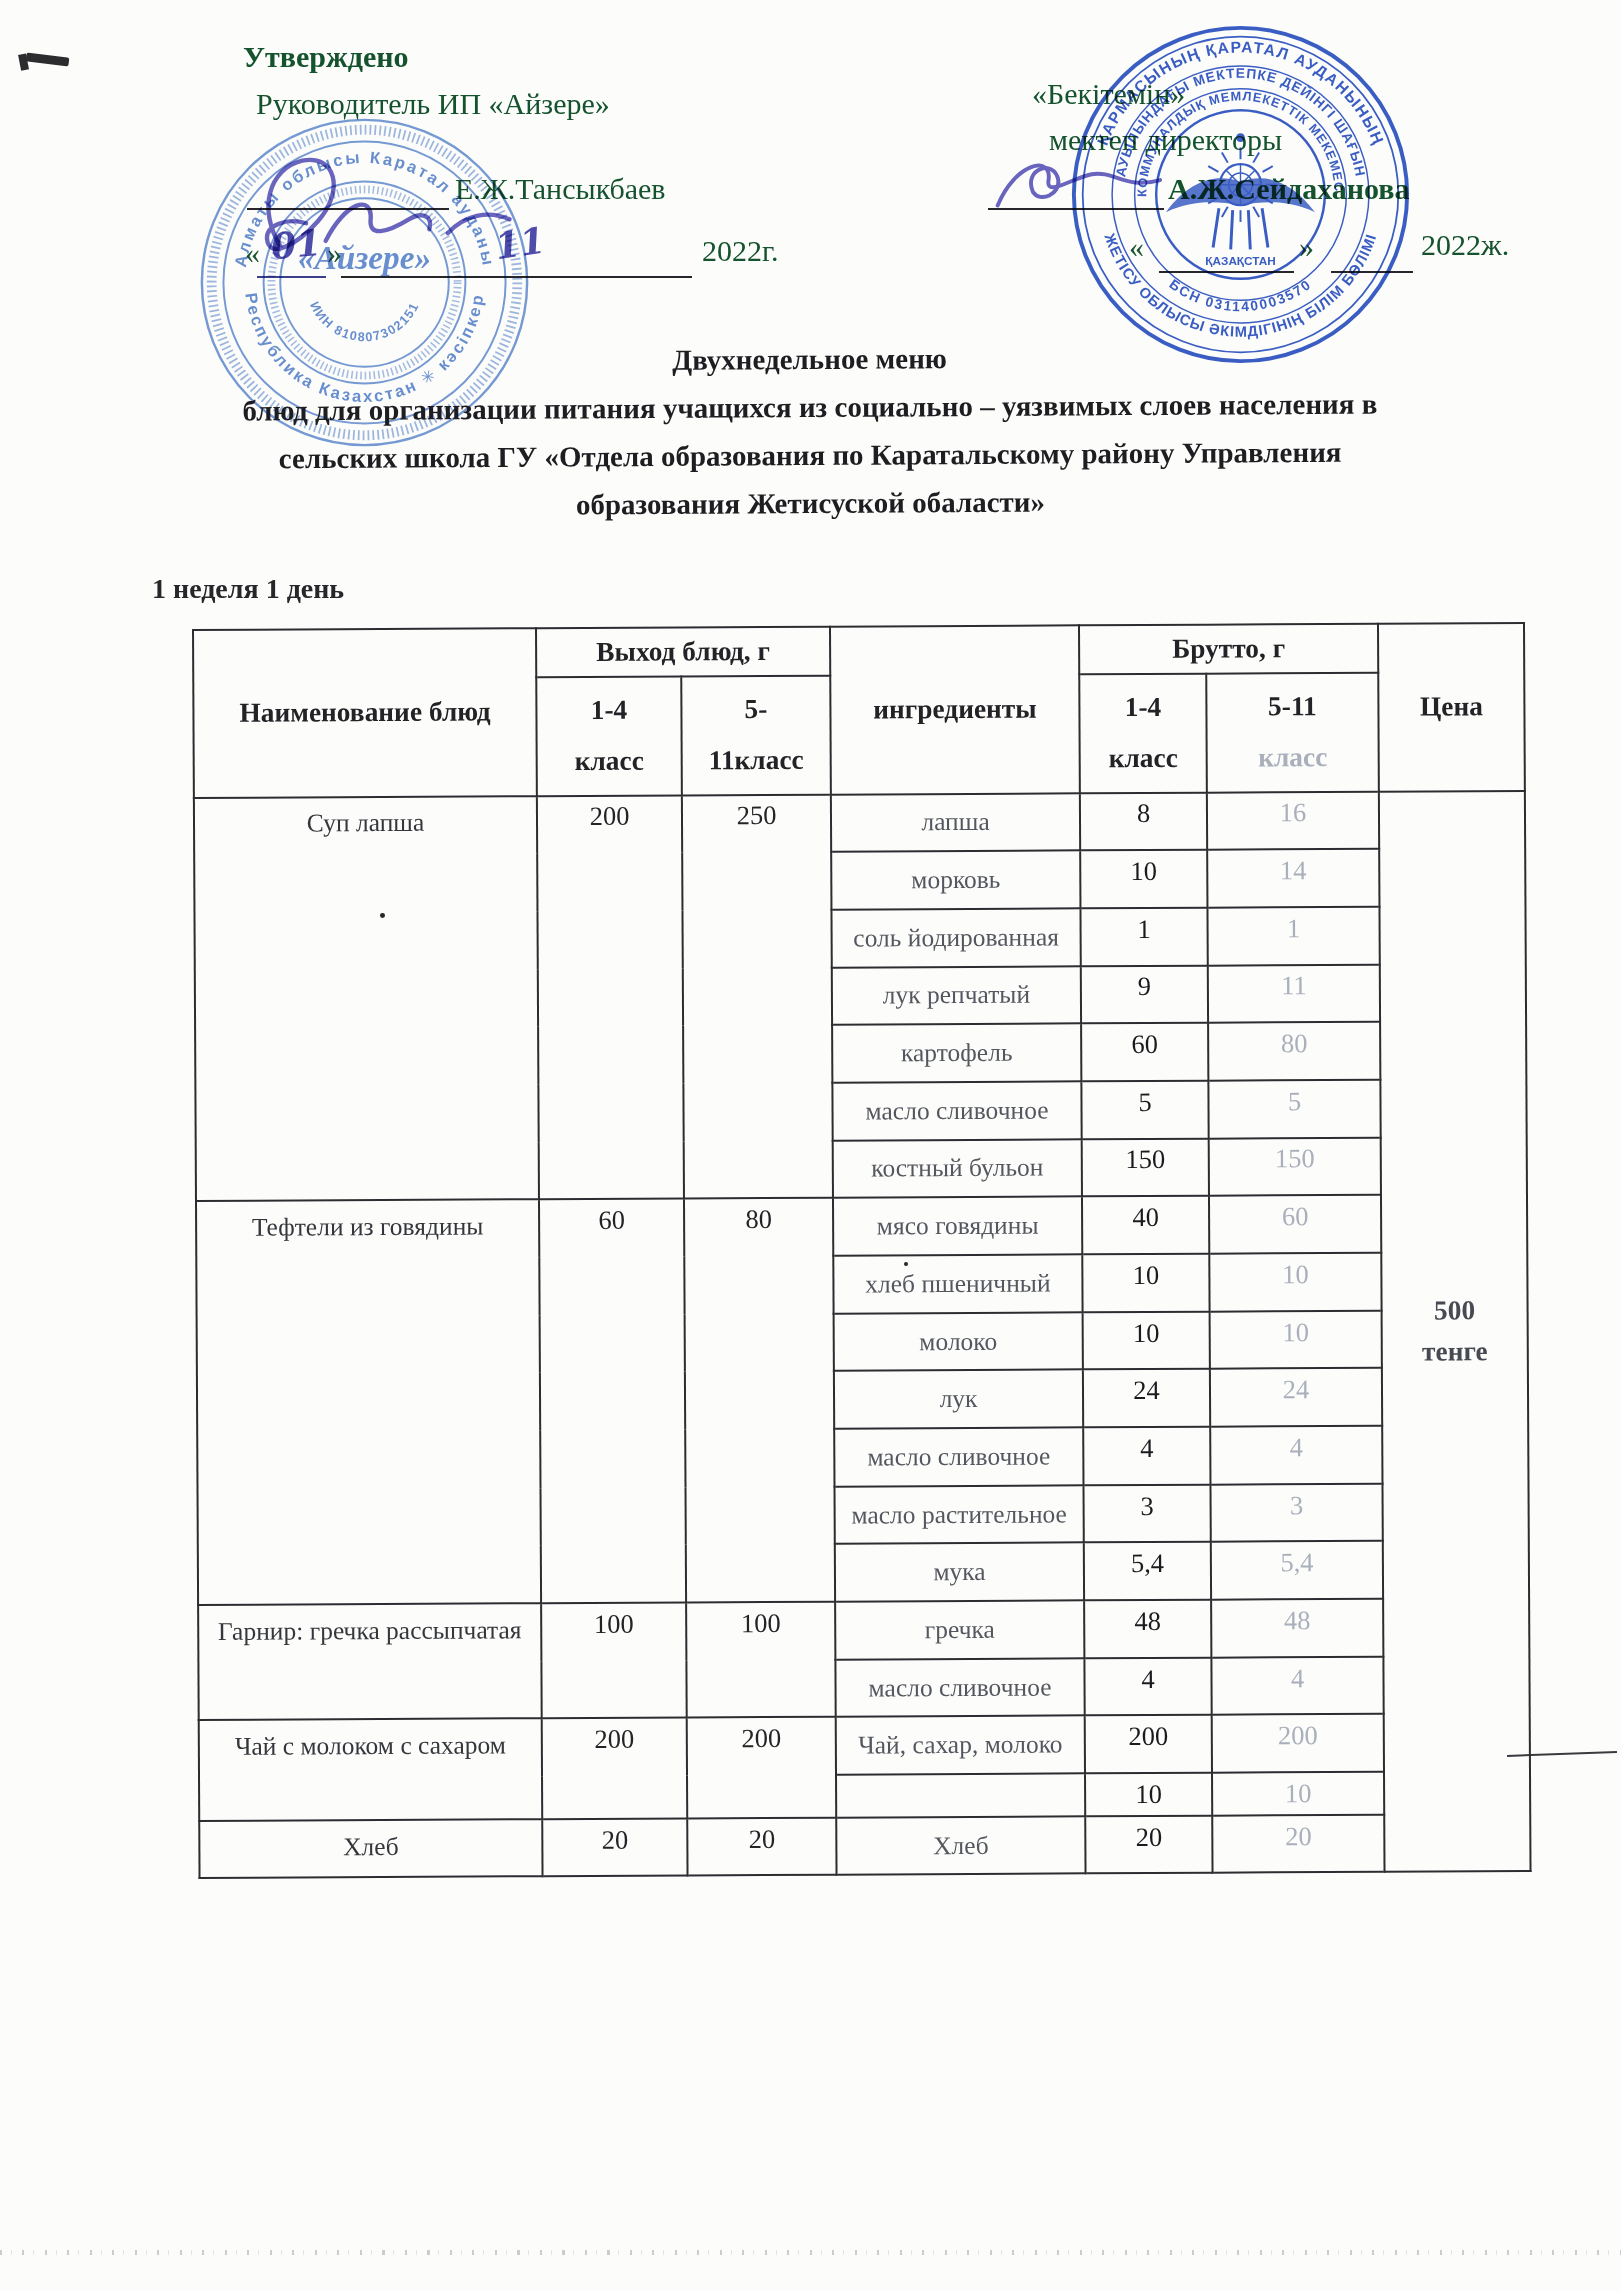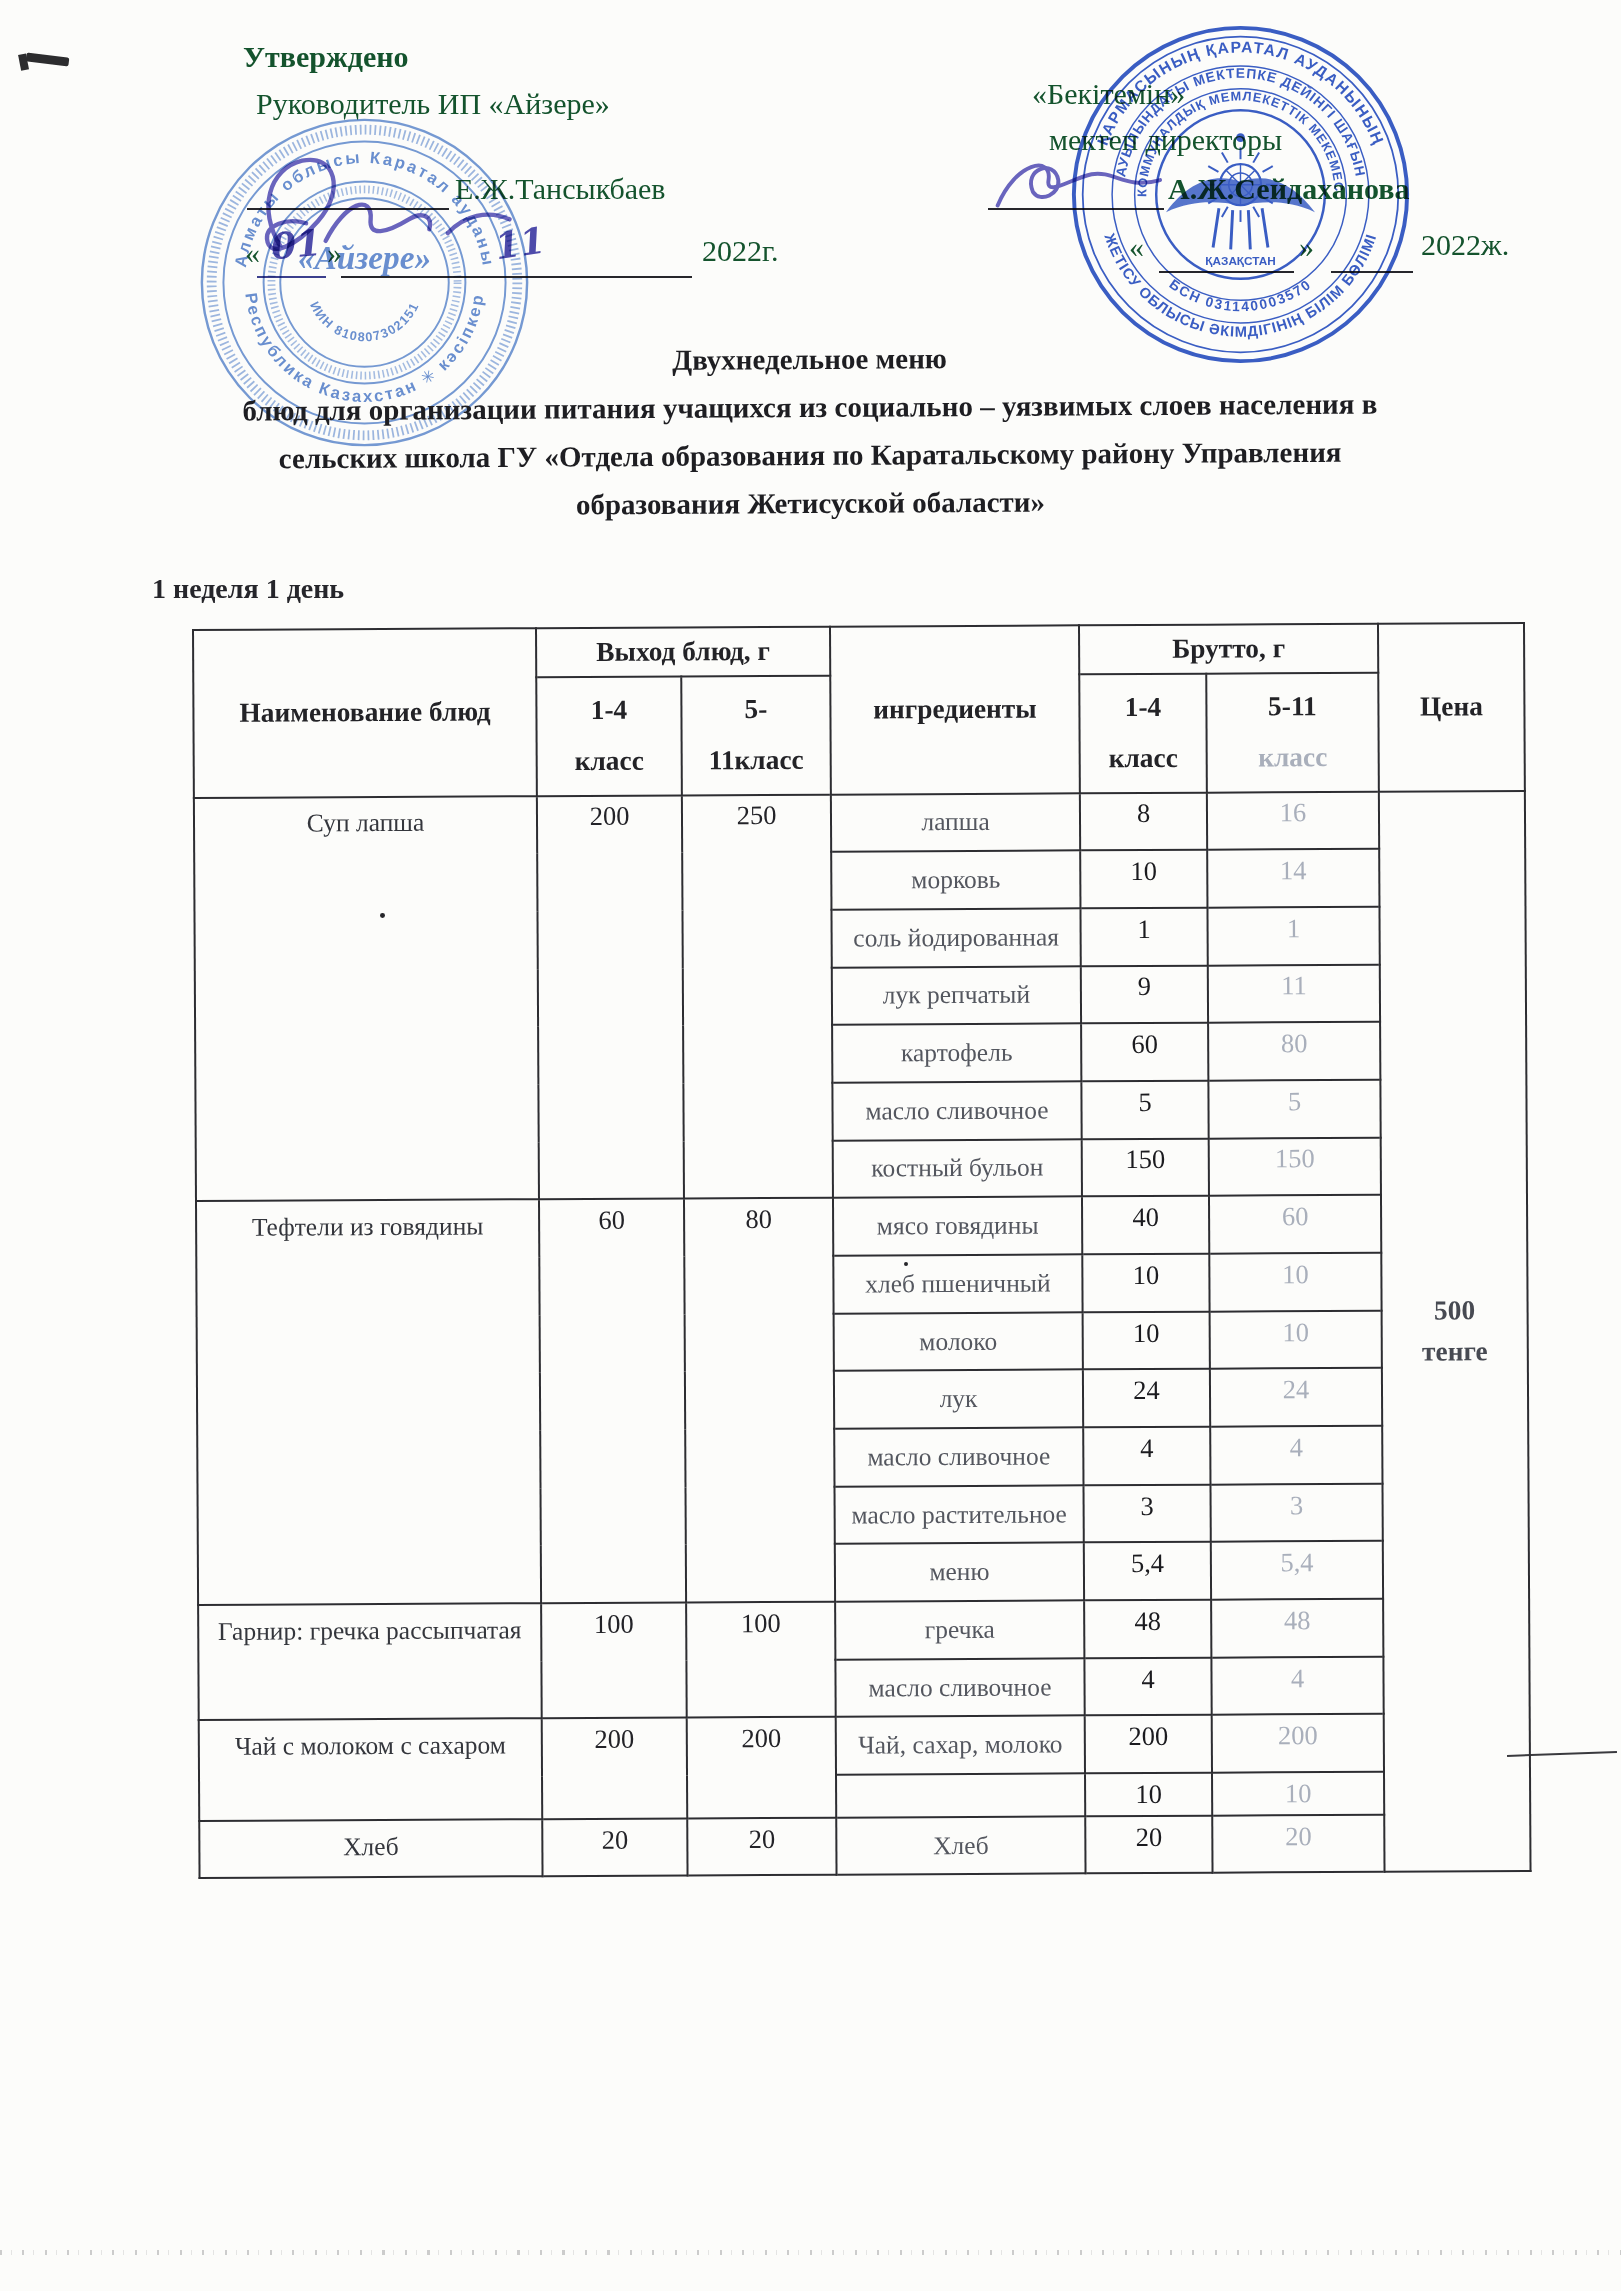--- a/index.html
+++ b/index.html
@@ -307,21 +307,21 @@
           <td class="ing-cell">масло сливочное</td>
           <td class="num-cell">4</td>
           <td class="num-cell faded">4</td>
         </tr>
         <tr>
           <td class="ing-cell">масло растительное</td>
           <td class="num-cell">3</td>
           <td class="num-cell faded">3</td>
         </tr>
         <tr>
-          <td class="ing-cell">меню</td>
+          <td class="ing-cell">мука</td>
           <td class="num-cell">5,4</td>
           <td class="num-cell faded">5,4</td>
         </tr>
         <tr>
           <td class="dish-cell" rowspan="2">Гарнир: гречка рассыпчатая</td>
           <td class="num-cell out-col" rowspan="2">100</td>
           <td class="num-cell out-col" rowspan="2">100</td>
           <td class="ing-cell">гречка</td>
           <td class="num-cell">48</td>
           <td class="num-cell faded">48</td>

